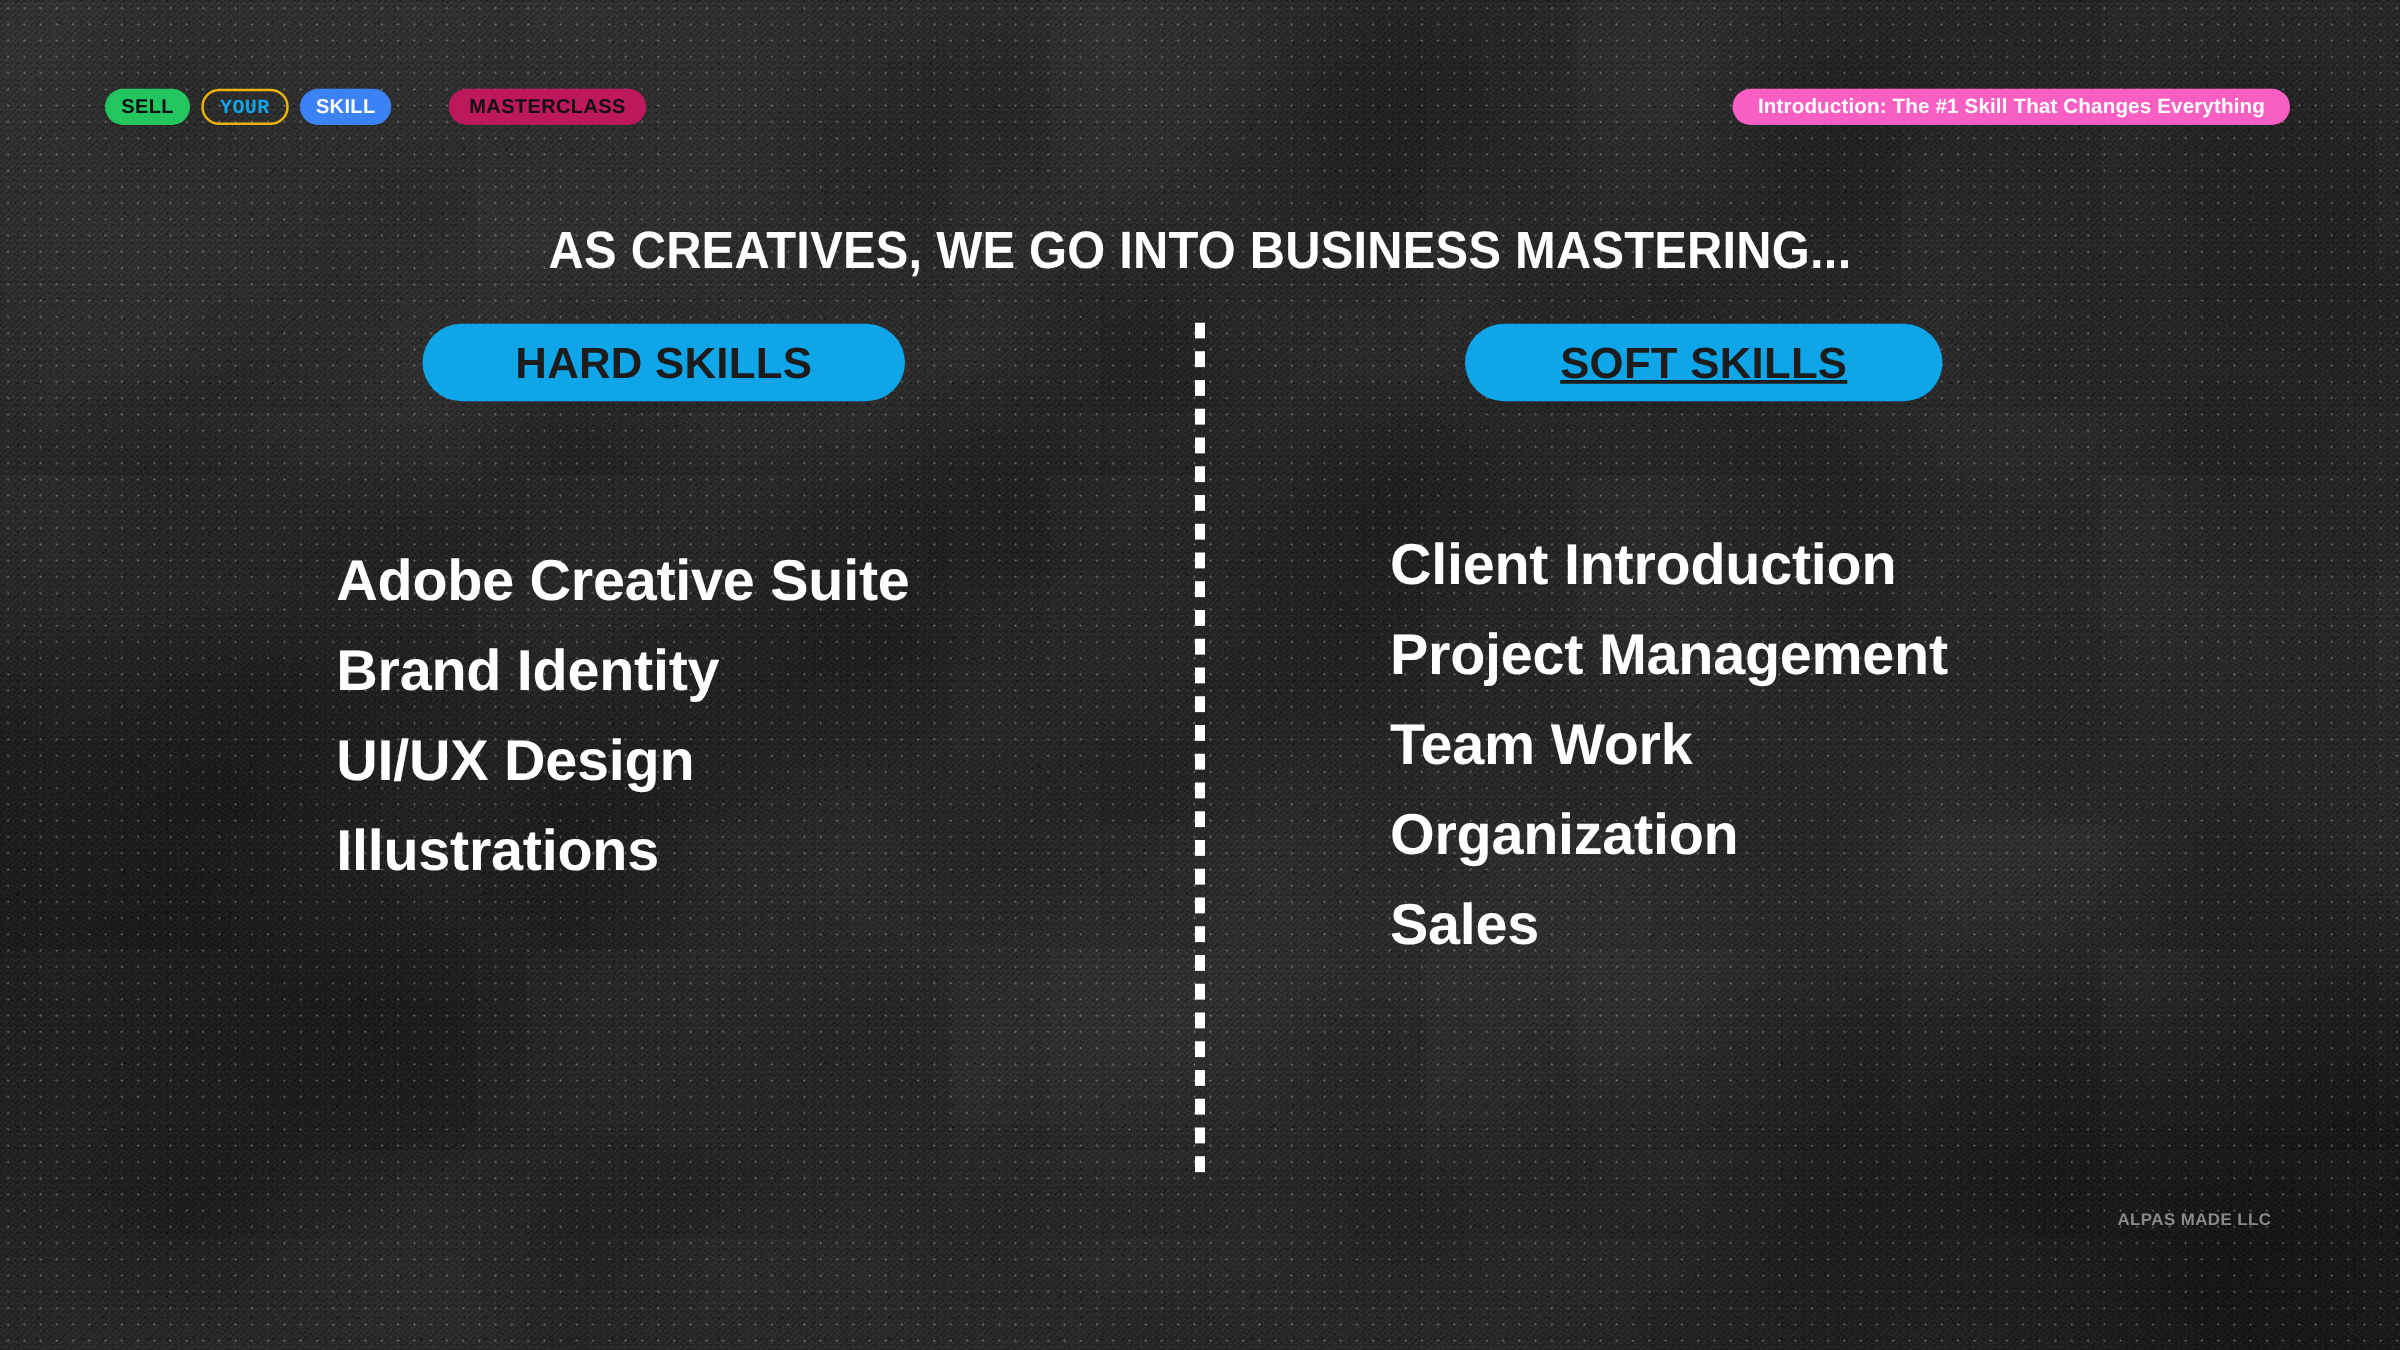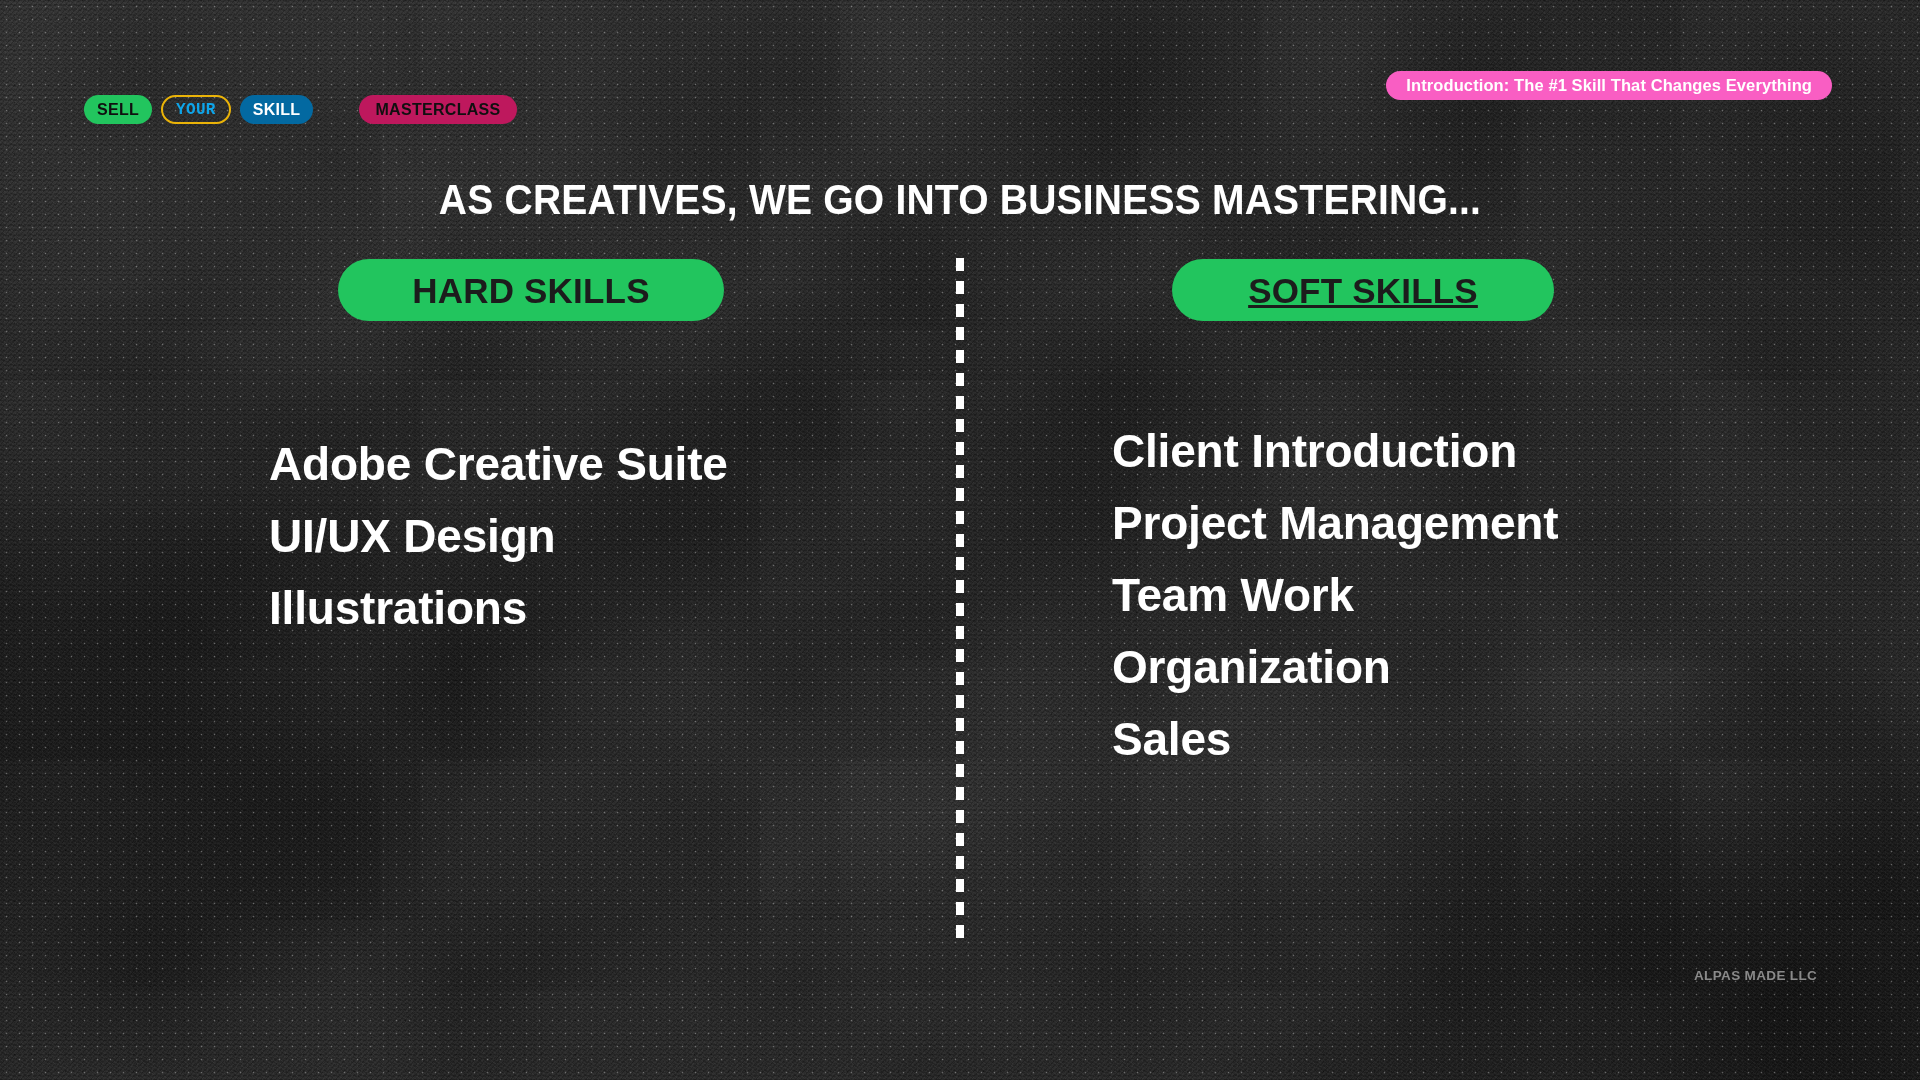--- a/index.html
+++ b/index.html
@@ -77,21 +77,21 @@
     display:flex; align-items:center; justify-content:center;
     padding:0 13px;
     font-size:16px;
     font-weight:bold;
     letter-spacing:.3px;
     white-space:nowrap;
     line-height:1;
   }
   .brand-pill.green   { background:#22c55e; color:#101010; }
   .brand-pill.outline { background:transparent; color:#0ea5e9; border:2px solid #eab308;font-family:Liberation Mono, monospace; }
-  .brand-pill.blue    { background:#0369a1; color:#ffffff;margin-top:24px; }
+  .brand-pill.blue    { background:#3b82f6; color:#ffffff; }
   .brand-pill.white   { background:#be185d; color:#101010; padding:0 16px;margin-left:37px; }
 
   
   #chapter-pill {
     position:absolute;
     right:88px; top:71px;
     height:29px;
     border-radius:999px;
     background:#f95ec3;
     color:#ffffff;
@@ -127,21 +127,21 @@
     display:flex;
     z-index:4;
   }
   .column { position:relative; width:50%; }
 
   .col-pill {
     position:absolute;
     top:9px;
     height:62px;
     border-radius:999px;
-    background:#22c55e;
+    background:#0ea5e9;
     color:#1c1c1c;
     display:flex; align-items:center; justify-content:center;
     font-size:35px;
     font-weight:bold;
     letter-spacing:.2px;
     line-height:1;
   }
   #pill-hard { left:338px; width:386px; }
   #pill-soft { left:212px; width:382px;text-decoration:underline; }
 
@@ -201,20 +201,21 @@
   <div id="chapter-pill">Introduction: The #1 Skill That Changes Everything</div>
 
   <h1 id="headline">AS CREATIVES, WE GO INTO BUSINESS MASTERING...</h1>
 
   <div id="columns">
 
     <div class="column">
       <div id="pill-hard" class="col-pill">HARD SKILLS</div>
       <ul id="list-hard" class="skill-list">
         <li>Adobe Creative Suite</li>
+        <li>Brand Identity</li>
         <li>UI/UX Design</li>
         <li>Illustrations</li>
       </ul>
     </div>
 
     <div class="column">
       <div id="pill-soft" class="col-pill">SOFT SKILLS</div>
       <ul id="list-soft" class="skill-list">
         <li>Client Introduction</li>
         <li>Project Management</li>

